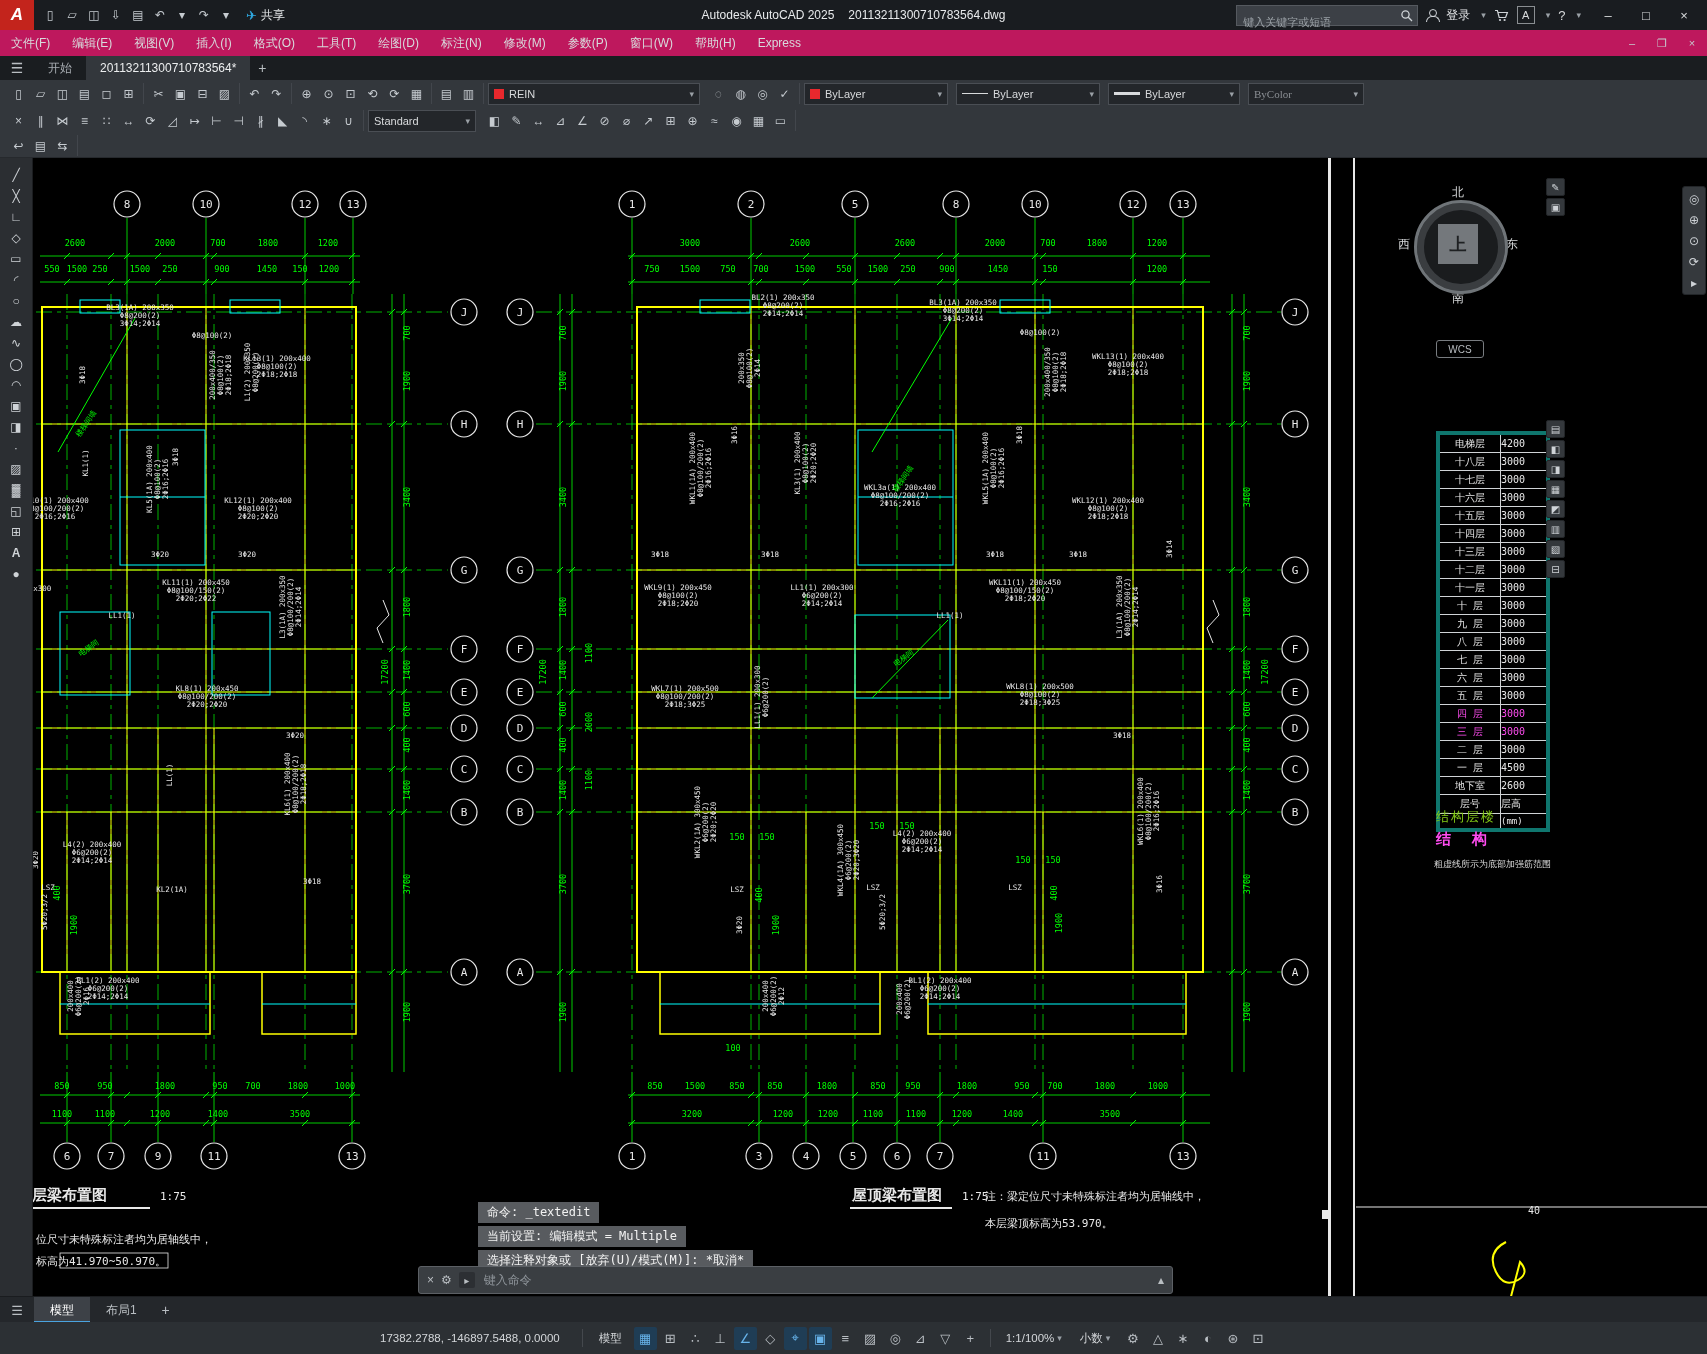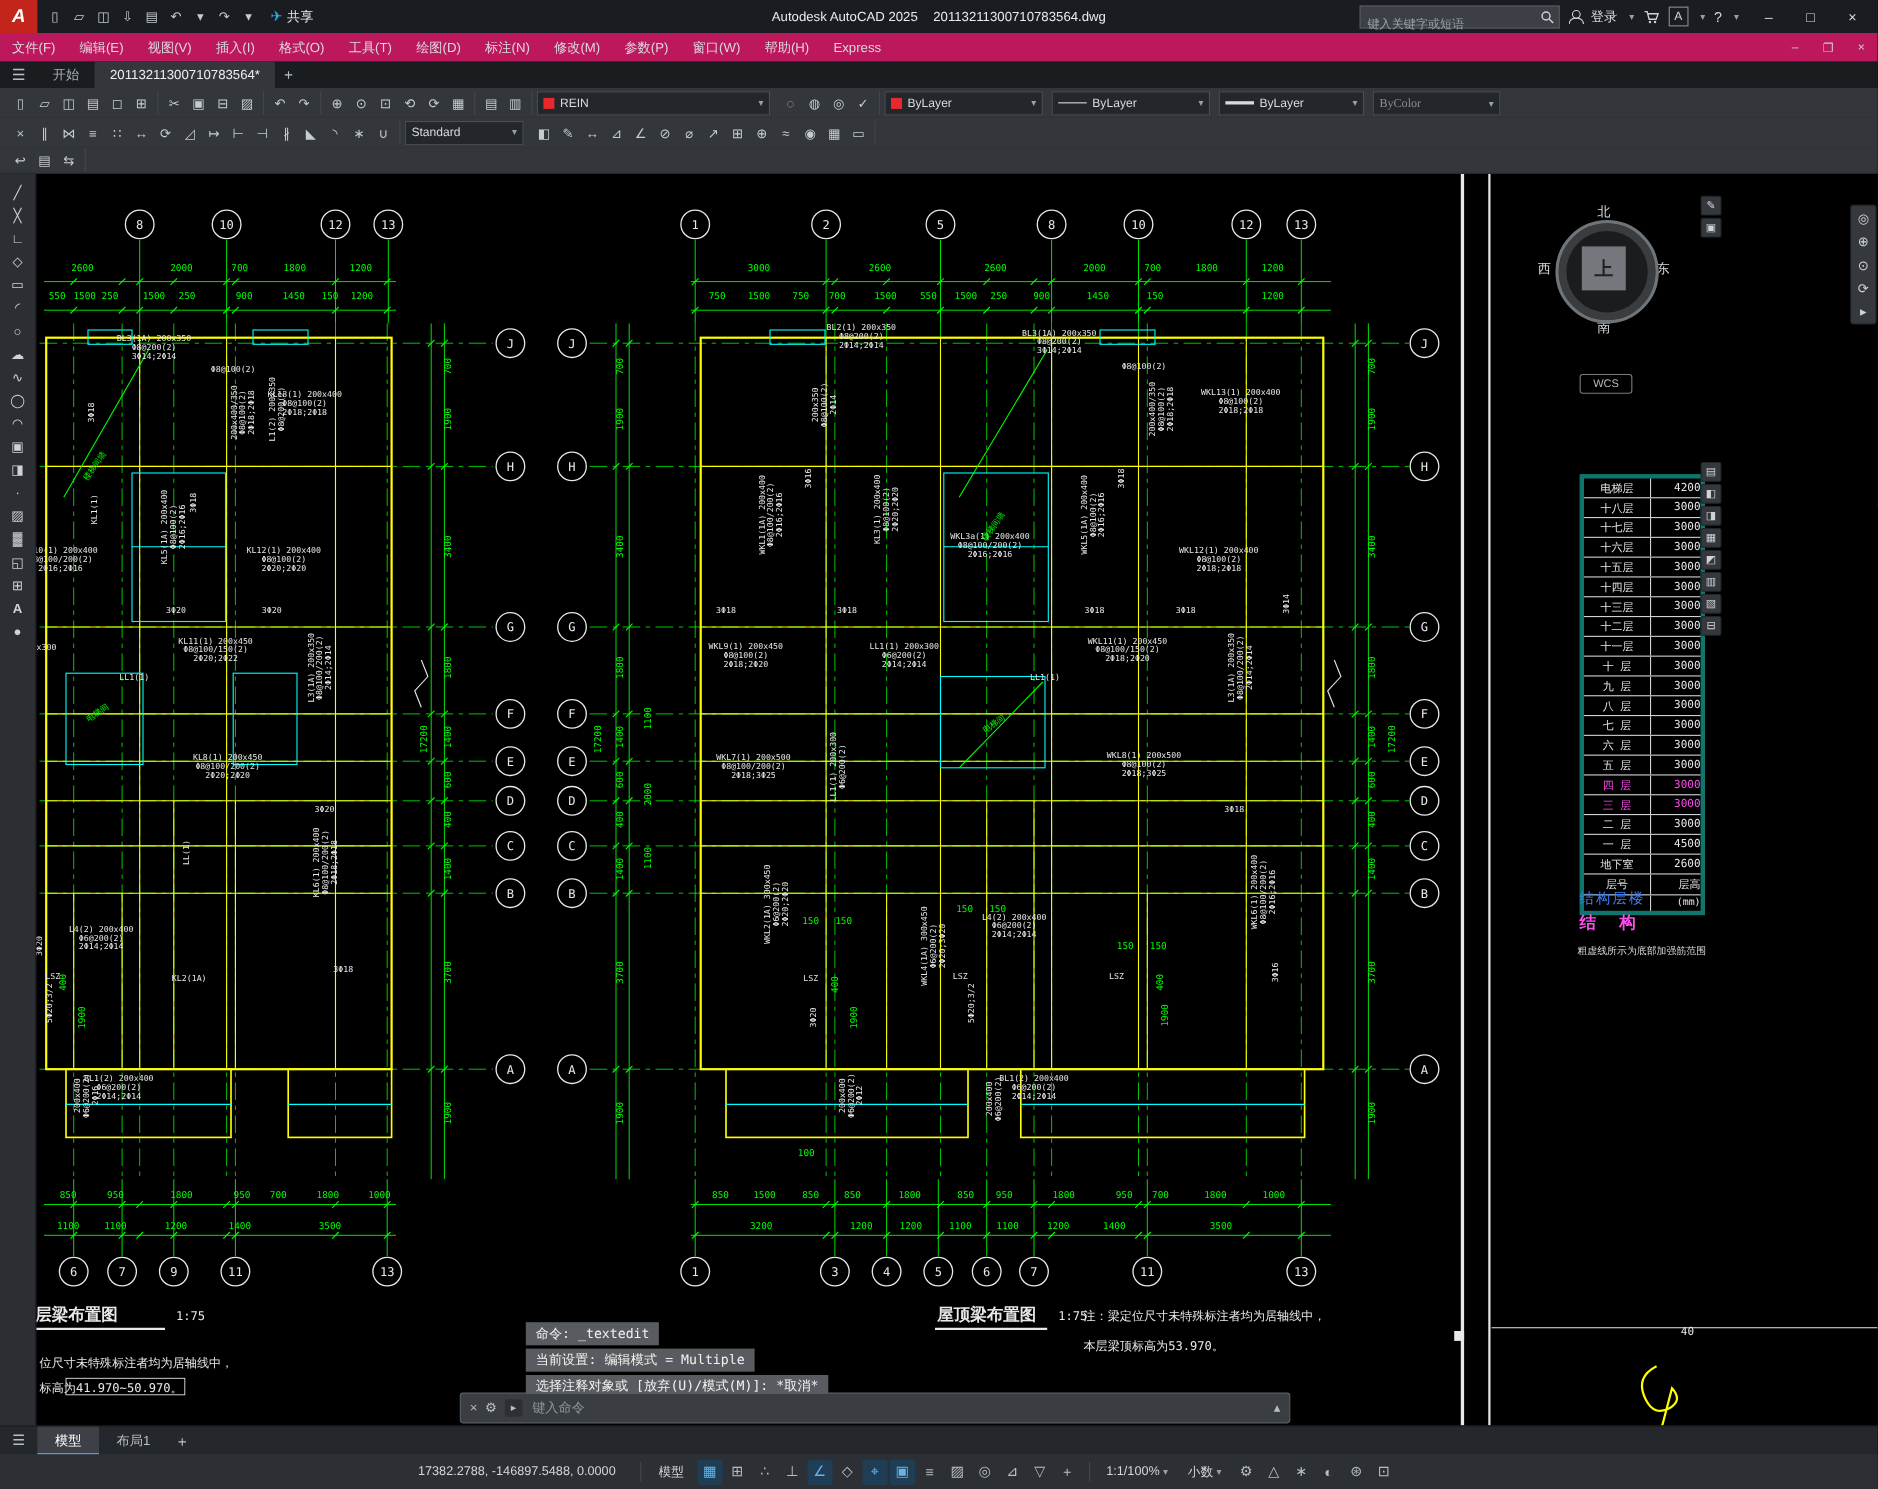--- a/index.html
+++ b/index.html
@@ -67,25 +67,25 @@
   .cring{position:absolute;left:12px;top:14px;width:88px;height:88px;border-radius:50%;background:#1a1c1e;border:3px solid #6f7478;box-shadow:inset 0 0 0 7px #3a3d40;}
   .ccenter{position:absolute;left:36px;top:38px;width:40px;height:40px;background:#74787c;color:#1e2022;font-size:17px;font-weight:bold;display:flex;align-items:center;justify-content:center;}
   .cdir{position:absolute;color:#d8dadc;font-size:12px;}
   .cn{left:50px;top:-2px;} .cs{left:50px;top:104px;} .cw{left:-4px;top:50px;} .ce{left:104px;top:50px;}
   .wcs-chip{position:absolute;left:1436px;top:340px;width:46px;height:16px;border:1px solid #787c80;border-radius:3px;color:#b8bcc0;font-size:10px;display:flex;align-items:center;justify-content:center;z-index:3;}
   
   .floor-table{position:absolute;left:1436px;top:431px;width:106px;border:4px solid #0f766e;z-index:3;font-family:"DejaVu Sans Mono",monospace;}
   .ft-row{display:flex;height:17px;border-bottom:1px solid #d0d3d6;font-size:10px;color:#e8e8e8;align-items:center;}
   .ft-row:last-child{border-bottom:none;}
   .ft-name{width:60px;text-align:center;border-right:1px solid #d0d3d6;height:100%;display:flex;align-items:center;justify-content:center;}
-  .ft-val{flex:1;text-align:right;}
+  .ft-val{flex:1;text-align:left;}
   .ft-row.pink{color:#ff4df0;}
   .ft-head{height:18px;}
   .ft-sub{height:14px;font-size:9px;}
-  .ft-title1{position:absolute;left:1436px;top:808px;color:#3b82f6;font-size:13px;letter-spacing:2px;z-index:3;font-family:Liberation Mono, monospace;}
+  .ft-title1{position:absolute;left:1436px;top:808px;color:#84cc16;font-size:13px;letter-spacing:2px;z-index:3;font-family:Liberation Mono, monospace;}
   .ft-title2{position:absolute;left:1436px;top:830px;color:#ff4df0;font-size:15px;font-weight:bold;letter-spacing:6px;z-index:3;font-family:"DejaVu Sans Mono",monospace;}
   .ft-note{position:absolute;left:1434px;top:858px;color:#dcdcdc;font-size:9px;z-index:3;width:150px;font-family:"DejaVu Sans Mono",monospace;}
   
   #cmd-chips{position:absolute;left:478px;top:1202px;display:flex;flex-direction:column;align-items:flex-start;gap:3px;z-index:7;}
   .cmd-chip{background:rgba(100,104,108,0.88);color:#f2f2f2;font:12px "DejaVu Sans Mono",monospace;padding:2px 9px;white-space:pre;}
   .cmd-bar{position:absolute;left:418px;top:1266px;width:737px;height:26px;background:#3a3e42;border:1px solid #5c6065;border-radius:3px;display:flex;align-items:center;gap:7px;padding:0 8px;z-index:7;}
   .cmd-bar .cicon{color:#b9bec2;font-size:12px;}
   .cmd-prompt{width:16px;height:16px;background:#2c2f33;color:#b9bec2;font-size:10px;display:flex;align-items:center;justify-content:center;border-radius:2px;}
   .cmd-bar input{flex:1;background:transparent;border:none;outline:none;color:#dcdee0;font:12px "DejaVu Sans Mono",monospace;}
   .cmd-bar input::placeholder{color:#8f959b;}

